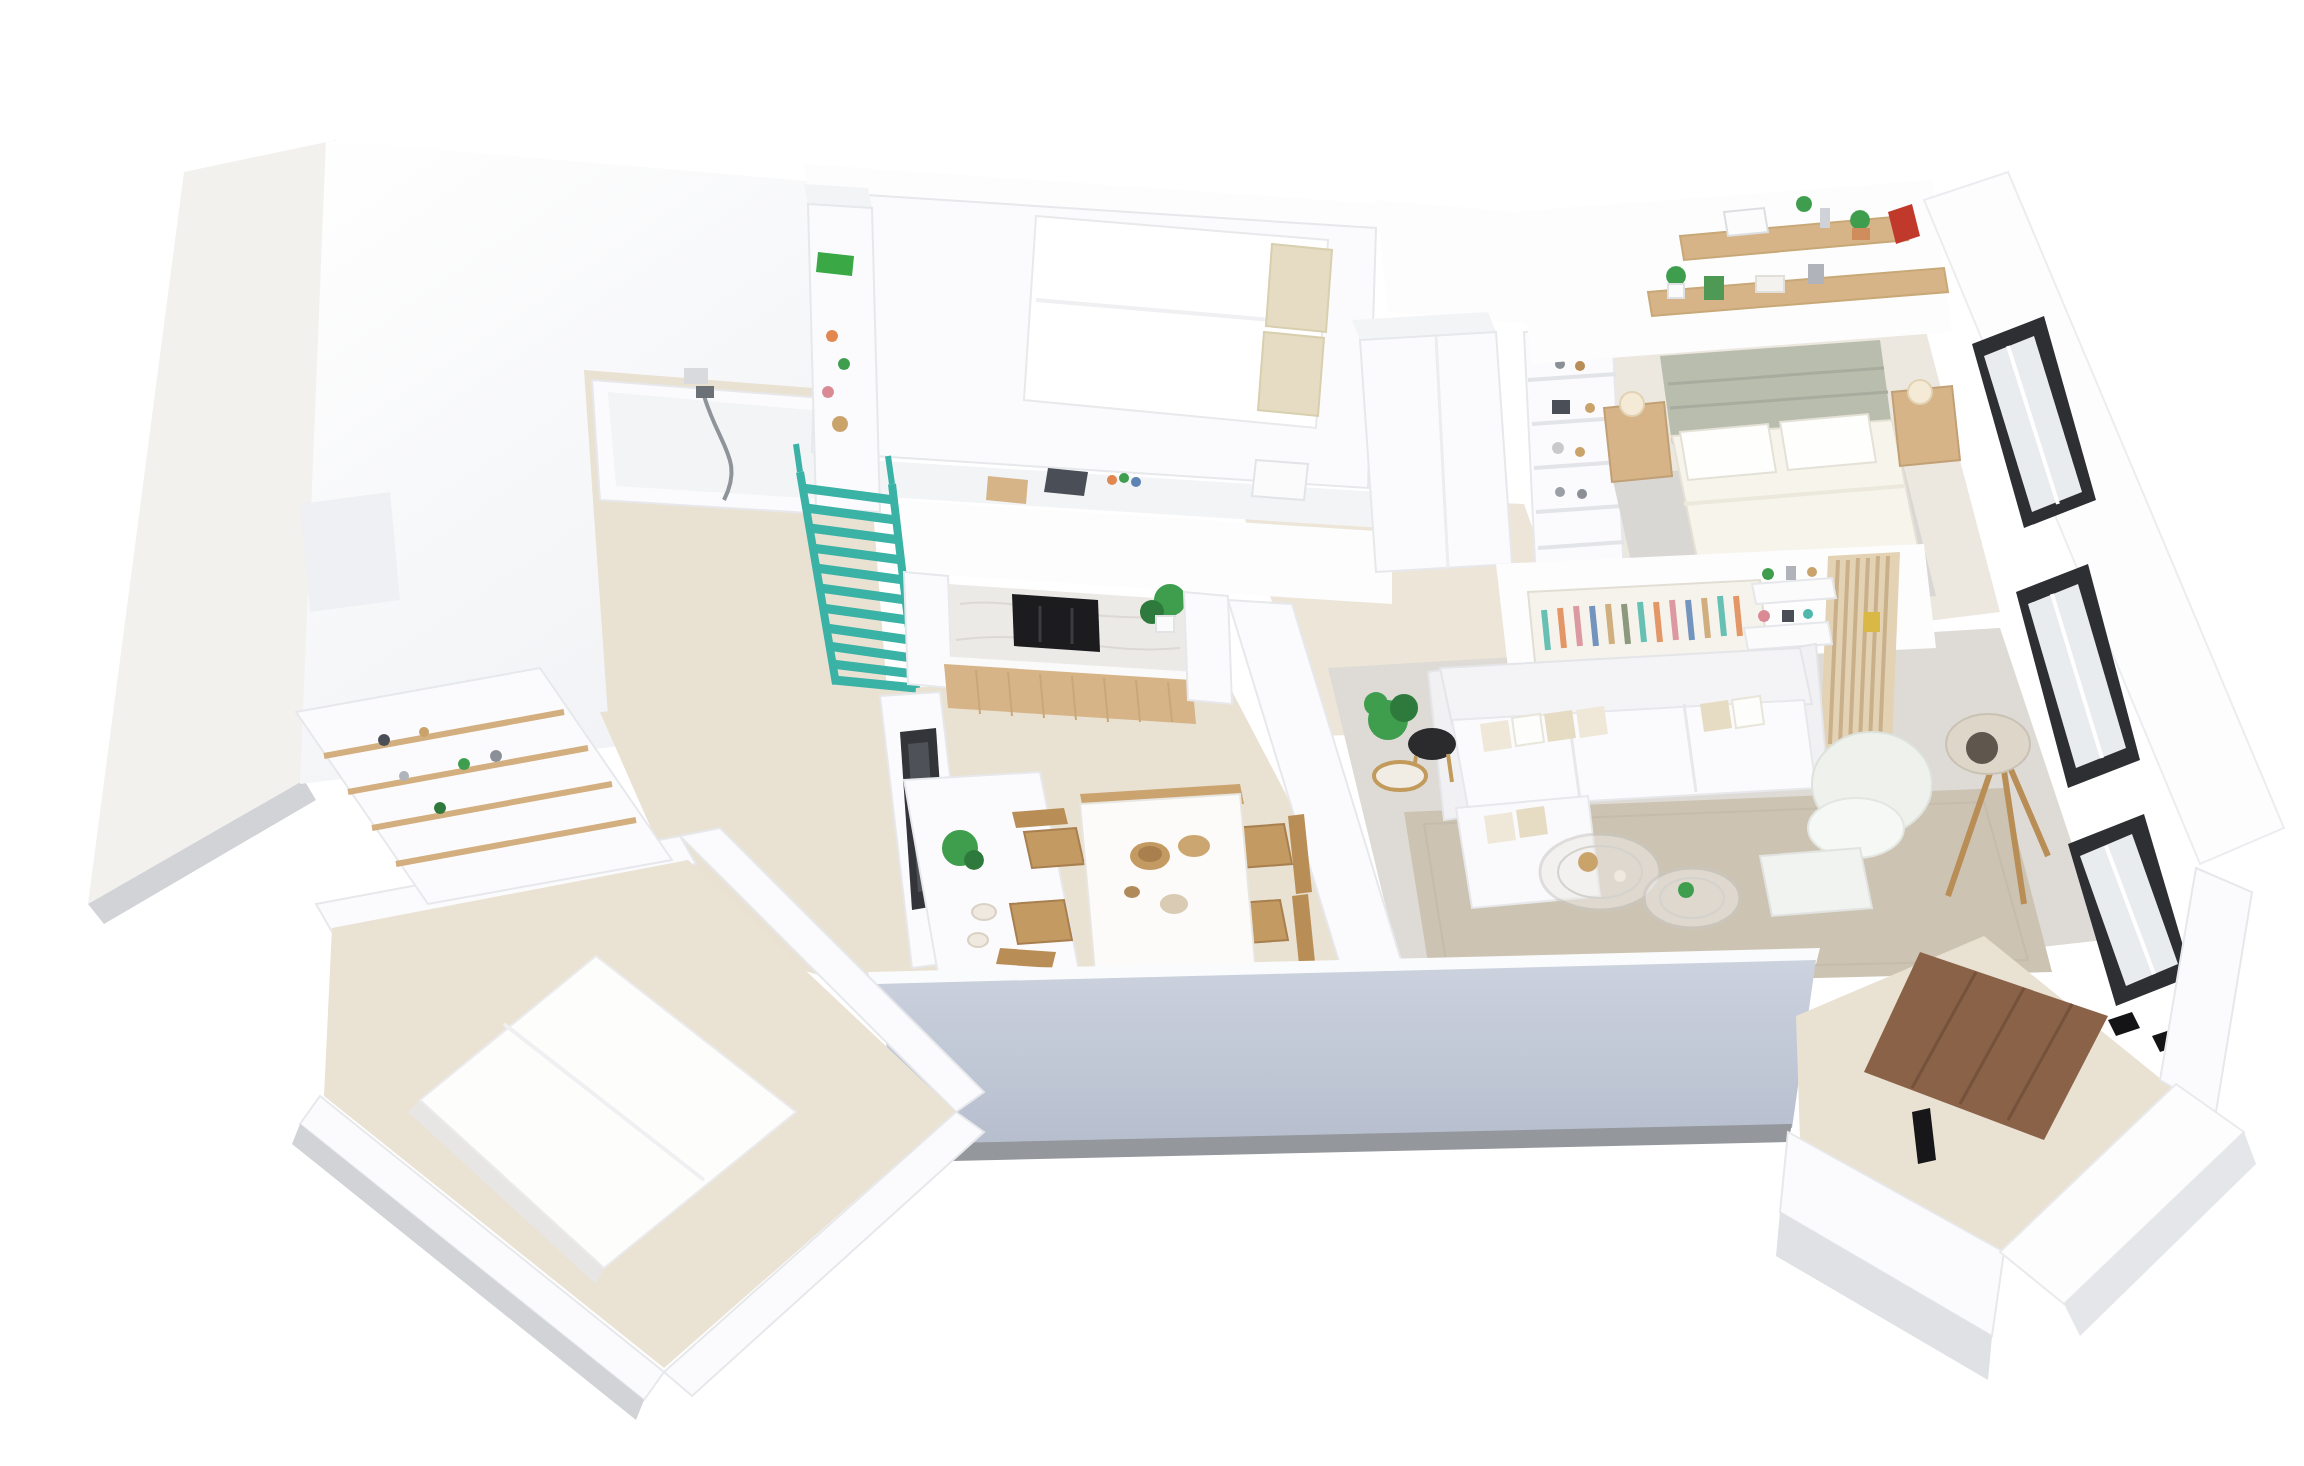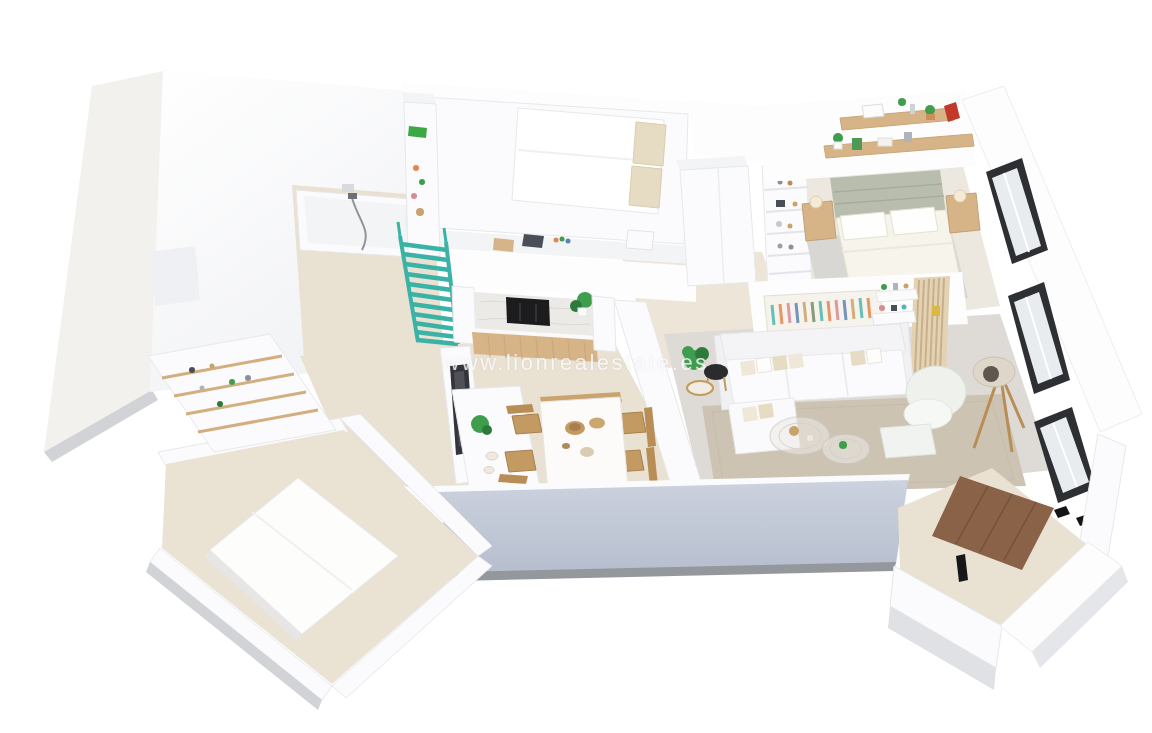--- a/index.html
+++ b/index.html
@@ -338,14 +338,13 @@
       <path d="M1053,423 L1077,487" stroke="#ffffff" stroke-width="2"></path>
     </g>
     <polygon class="f-soft" points="1080,540 1098,434 1126,446 1108,556"></polygon>
     <polygon class="f-soft" points="894,566 1002,626 996,668 890,606"></polygon>
     <polygon fill="#dfe1e4" points="890,606 996,668 994,690 888,628"></polygon>
     <polygon class="f-white" stroke="#e9eaec" points="1000,626 1088,542 1122,566 1032,652"></polygon>
     <polygon fill="#e4e6e9" points="1032,652 1122,566 1128,582 1040,668"></polygon>
   </g>
 </svg>
 
-<div class="watermark">www.lionrealestate.es</div>
 </div>
 
 </body></html>

